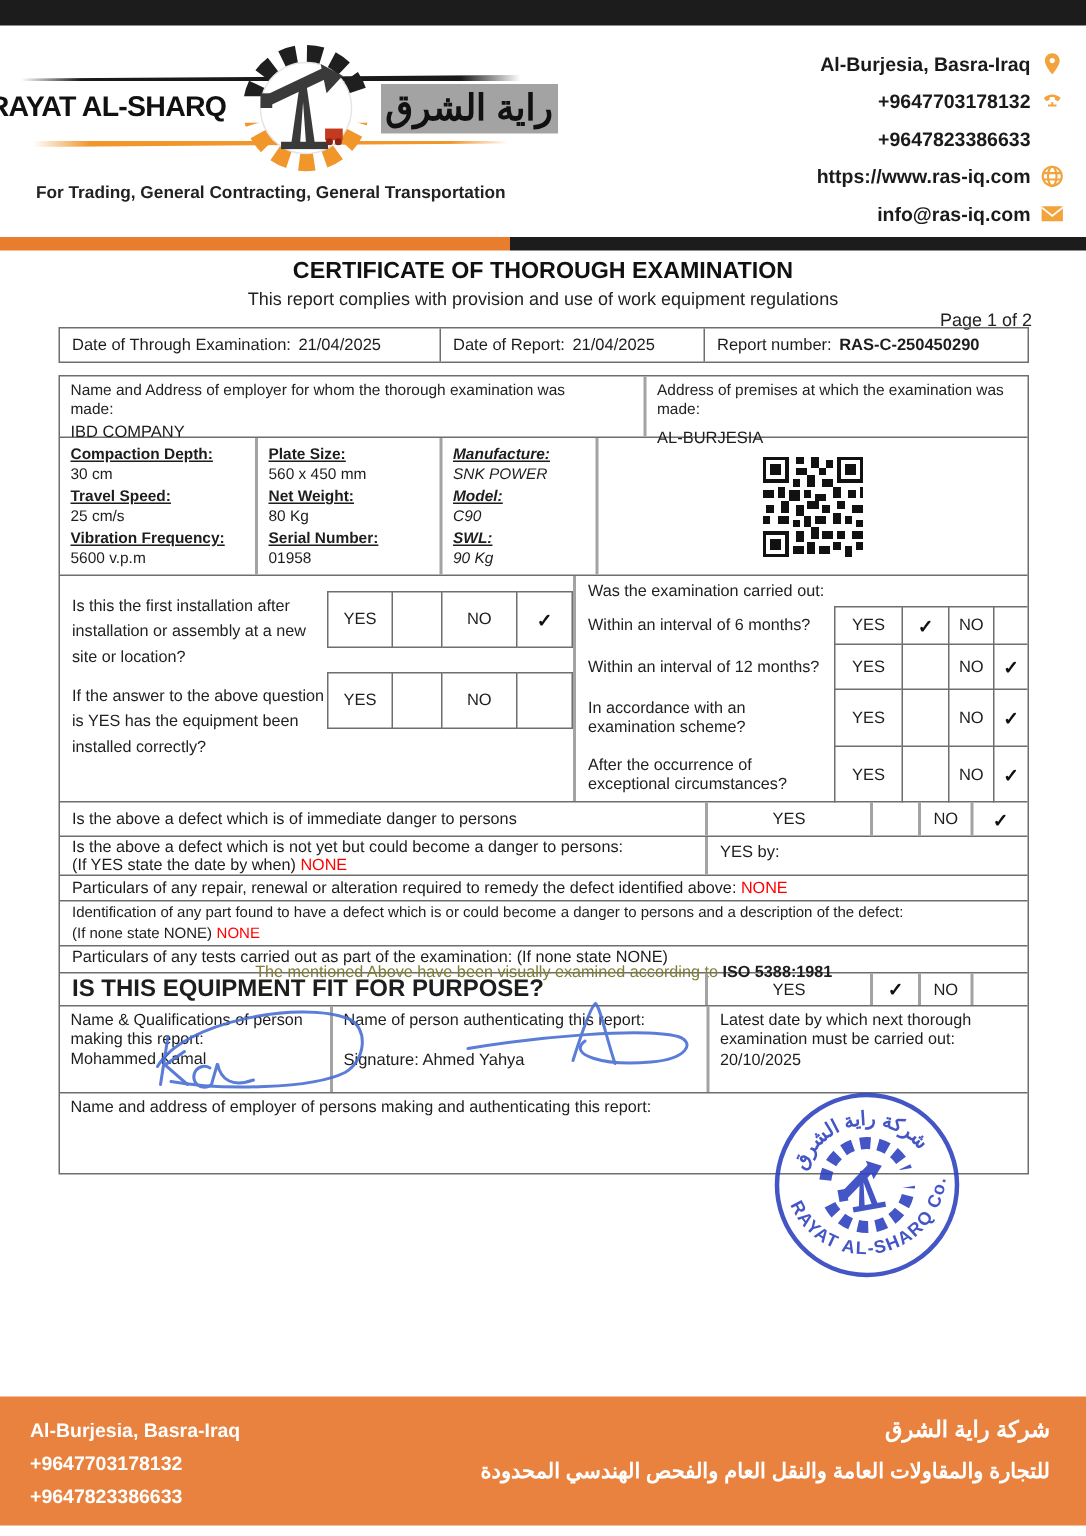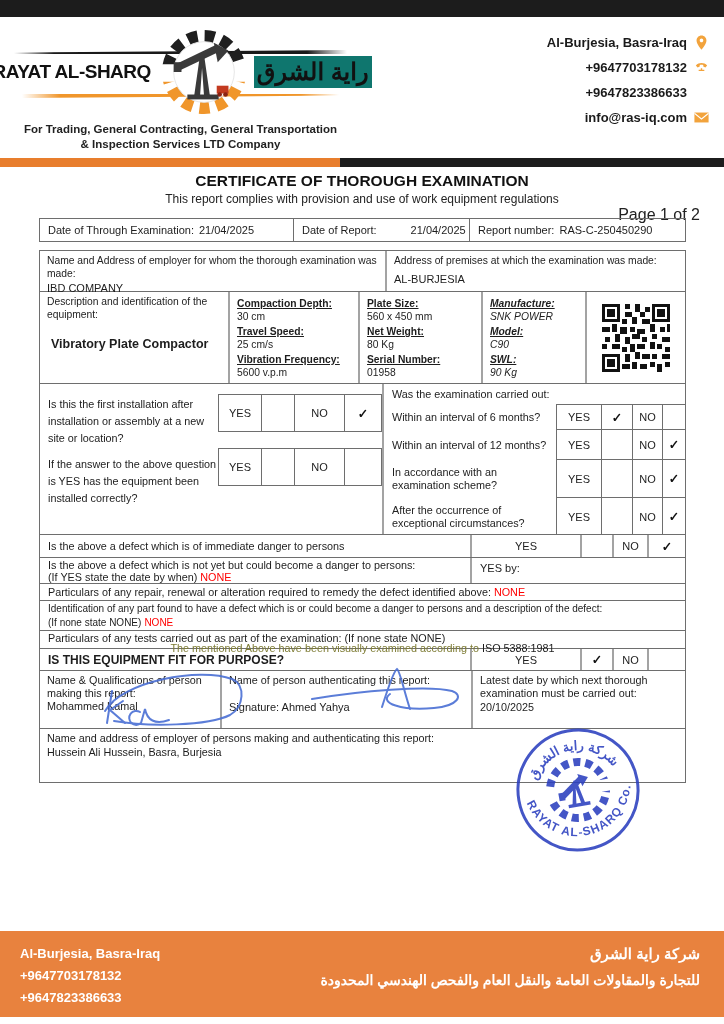--- a/index.html
+++ b/index.html
@@ -23,37 +23,37 @@
   .contacts { position:absolute; right:14px; top:30px; width:230px; text-align:right; }
   .contact-row { display:flex; justify-content:flex-end; align-items:center; height:25px; font-size:13px; font-weight:700; color:#1a1a1a; }
   .contact-row .c-icon { width:17px; height:17px; margin-left:6px; flex:0 0 auto; }
   .contact-row .c-icon.empty { visibility:hidden; }
   .divider { position:absolute; left:0; top:158px; width:724px; height:9px; display:flex; }
   .divider .d-orange { width:47%; background:#e87e2d; }
   .divider .d-dark { width:53%; background:#1c1c1c; }
   
   .doc-title { position:absolute; left:0; top:172px; width:724px; text-align:center; font-size:15.5px; font-weight:700; color:#111; }
   .doc-subtitle { position:absolute; left:0; top:192px; width:724px; text-align:center; font-size:12px; color:#222; }
-  .page-num { position:absolute; right:24px; top:206px; font-size:16px; color:#222; }
+  .page-num { position:absolute; right:36px; top:206px; font-size:12px; color:#222; }
   
   .dates-table { position:absolute; left:39px; top:218px; width:647px; height:24px; display:flex; border:1px solid #6e6e6e; }
   .dates-cell { display:flex; align-items:center; padding:0 8px; font-size:11px; white-space:nowrap; }
   .dates-cell + .dates-cell { border-left:1px solid #6e6e6e; }
-  .dc1 { width:253px; } .dc2 { width:176px;gap:29px; } .dc3 { flex:1; }
+  .dc1 { width:253px; } .dc2 { width:176px; } .dc3 { flex:1; }
   .dval { margin-left:5px; }
-  .bold { font-weight:400; }
+  .bold { font-weight:700; }
   
   .main-table { position:absolute; left:39px; top:250px; width:647px; height:533px; border:1px solid #6e6e6e; background:#fff; }
   .m-row { display:flex; width:100%; }
   .m-row + .m-row { border-top:1px solid #6e6e6e; }
   .cell { position:relative; }
   .cell + .cell { border-left:2px solid #a3a3a3; }
   .lbl { font-size:10.3px; color:#222; line-height:13px; }
   
-  .row-employer { height:40px; }
+  .row-employer { height:40px;gap:44px; }
   .emp1 { width:345px; padding:3px 7px; }
   .emp2 { flex:1; padding:3px 7px; }
   .emp-val { font-size:11px; margin-top:2px; }
   .emp2 .emp-val { margin-top:6px; }
   
   .row-equip { height:92px; }
   .eq1 { width:188px; padding:3px 7px; }
   .eq2 { width:130px; padding:3px 7px; }
   .eq3 { width:123px; padding:3px 7px; }
   .eq4 { width:104px; padding:3px 7px;font-style:italic; }
@@ -76,21 +76,21 @@
   .qr-grid { flex:1; display:flex; }
   .qr-cell { border-left:1px solid #6e6e6e; border-bottom:1px solid #6e6e6e; display:flex; align-items:center; justify-content:center; font-size:11px; }
   .qr-item.first .qr-cell { border-top:1px solid #6e6e6e; }
   .qr-item.last .qr-cell { border-bottom:none; }
   .qc-yes { width:45px; } .qc-c1 { width:31px; } .qc-no { width:30px; } .qc-c2 { flex:1; }
   .check { font-weight:700; font-size:12.5px; color:#111; }
   
   .row-danger { height:23px; }
   .row-fit { height:22px; }
   .ynrow-label { width:430px; display:flex; align-items:center; padding:0 8px; font-size:10.8px; }
-  .ynrow-label.fit { font-weight:700; font-size:12px; }
+  .ynrow-label.fit { font-weight:700; font-size:16px; }
   .ynr-yes { width:110px; display:flex; align-items:center; justify-content:center; font-size:11px; }
   .ynr-c1 { width:32px; display:flex; align-items:center; justify-content:center; }
   .ynr-no { width:35px; display:flex; align-items:center; justify-content:center; font-size:11px; }
   .ynr-c2 { flex:1; display:flex; align-items:center; justify-content:center; }
   .row-notyet { height:26px; }
   .ny-left { width:430px; padding:1px 8px; font-size:10.8px; line-height:12px; }
   .ny-right { flex:1; padding:4px 8px; font-size:11px; }
   .red { color:#f00; margin-left:3px; }
   .row-repair { height:17px; padding:2px 8px; font-size:10.8px; }
   .row-ident { height:30px; padding:1px 8px; font-size:10px; line-height:13.5px; display:block; }
@@ -144,25 +144,24 @@
           <polygon points="18,40 60,20 63,27 21,47"></polygon>
           <polygon points="57,18 72,26 61,38"></polygon>
           <polygon points="37,72 43,30 47,30 53,72 47,72 45,44 43,72"></polygon>
           <rect x="30" y="71" width="32" height="5"></rect>
           <rect x="16" y="38" width="8" height="10"></rect>
         </g>
         <rect x="60" y="62" width="12" height="8" fill="#c33a1f"></rect>
         <circle cx="63" cy="71" r="2.4" fill="#8a2313"></circle>
         <circle cx="69" cy="71" r="2.4" fill="#8a2313"></circle>
       </svg>
-      <span class="brand-ar" style="position:relative;z-index:2;background:#0f766e;padding:2px 3px;">راية الشرق</span>
+      <span class="brand-ar" style="position:relative;z-index:2;background:#a3a3a3;padding:2px 3px;">راية الشرق</span>
     </div>
     <div class="tagline">
       <div>For Trading, General Contracting, General Transportation</div>
-      <div>&amp; Inspection Services LTD Company</div>
     </div>
   </div>
 
   <div class="contacts">
     <div class="contact-row">
       <span>Al-Burjesia, Basra-Iraq</span>
       <svg class="c-icon" viewBox="0 0 24 24">
           <path fill="#f2a33c" d="M12 2c-3.9 0-7 3.1-7 7 0 5.2 7 13 7 13s7-7.8 7-13c0-3.9-3.1-7-7-7zm0 9.5c-1.4 0-2.5-1.1-2.5-2.5S10.6 6.5 12 6.5 14.5 7.6 14.5 9 13.4 11.5 12 11.5z"></path>
         </svg>
     </div>
@@ -170,20 +169,30 @@
       <span>+9647703178132</span>
       <svg class="c-icon" viewBox="0 0 24 24">
           <path fill="#f2a33c" d="M4 9c4.5-4.5 11.5-4.5 16 0l-2.5 3-3-1.5v-2c-1.6-.6-3.4-.6-5 0v2L6.5 12 4 9zm7 4h2v2h3v2h-8v-2h3v-2z"></path>
         </svg>
     </div>
     <div class="contact-row">
       <span>+9647823386633</span>
       <svg class="c-icon empty" viewBox="0 0 24 24"></svg>
     </div>
     <div class="contact-row">
+      <span>https://www.ras-iq.com</span>
+      <svg class="c-icon" viewBox="0 0 24 24">
+          <g fill="none" stroke="#f2a33c" stroke-width="2">
+            <circle cx="12" cy="12" r="9"></circle>
+            <ellipse cx="12" cy="12" rx="4" ry="9"></ellipse>
+            <path d="M3.5 9h17M3.5 15h17"></path>
+          </g>
+        </svg>
+    </div>
+    <div class="contact-row">
       <span>info@ras-iq.com</span>
       <svg class="c-icon" viewBox="0 0 24 24">
           <path fill="#f2a33c" d="M2 5h20v14H2z"></path>
           <path fill="#fff" d="M2 5l10 8L22 5v2l-10 8L2 7z"></path>
         </svg>
     </div>
   </div>
 
   <div class="divider">
     <div class="d-orange"></div>
@@ -216,24 +225,20 @@
         <div class="lbl">Name and Address of employer for whom the thorough examination was made:</div>
         <div class="emp-val">IBD COMPANY</div>
       </div>
       <div class="cell emp2">
         <div class="lbl">Address of premises at which the examination was made:</div>
         <div class="emp-val">AL-BURJESIA</div>
       </div>
     </div>
 
     <div class="m-row row-equip">
-      <div class="cell eq1">
-        <div class="lbl">Description and identification of the equipment:</div>
-        <div class="desc-val">Vibratory Plate Compactor</div>
-      </div>
       <div class="cell eq2">
         <div class="eq-label">Compaction Depth:</div>
         <div class="eq-val">30 cm</div>
         <div class="eq-label">Travel Speed:</div>
         <div class="eq-val">25 cm/s</div>
         <div class="eq-label">Vibration Frequency:</div>
         <div class="eq-val">5600 v.p.m</div>
       </div>
       <div class="cell eq3">
         <div class="eq-label">Plate Size:</div>
@@ -411,21 +416,20 @@
         <div class="sg-sig">Signature: Ahmed Yahya</div>
       </div>
       <div class="cell sg3">
         <div class="sg-lbl">Latest date by which next thorough examination must be carried out:</div>
         <div class="sg-date">20/10/2025</div>
       </div>
     </div>
 
     <div class="m-row row-emp2">
       <div class="lbl" style="font-size:10.8px;">Name and address of employer of persons making and authenticating this report:</div>
-      <div class="e2-val">Hussein Ali Hussein, Basra, Burjesia</div>
     </div>
   </div>
 
   <svg class="sig-overlay" viewBox="0 0 420 78">
     <g fill="none" stroke="#4a6fd4" stroke-width="2" stroke-linecap="round" opacity="0.9">
       <path d="M 45,48 C 62,18 140,4 172,16 C 186,22 184,44 170,52 C 148,63 88,64 54,58"></path>
       <path d="M 52,28 L 47,60 M 63,38 L 50,47 L 65,60"></path>
       <path d="M 80,49 a 7,7 0 1 0 1,11 l 4,-14 c 2,11 10,16 24,11"></path>
       <path d="M 322,44 C 328,25 334,8 337,6 C 340,8 344,28 350,46"></path>
       <path d="M 252,36 C 300,28 368,22 392,28 C 404,32 398,43 374,45 C 342,48 318,40 330,31"></path>

